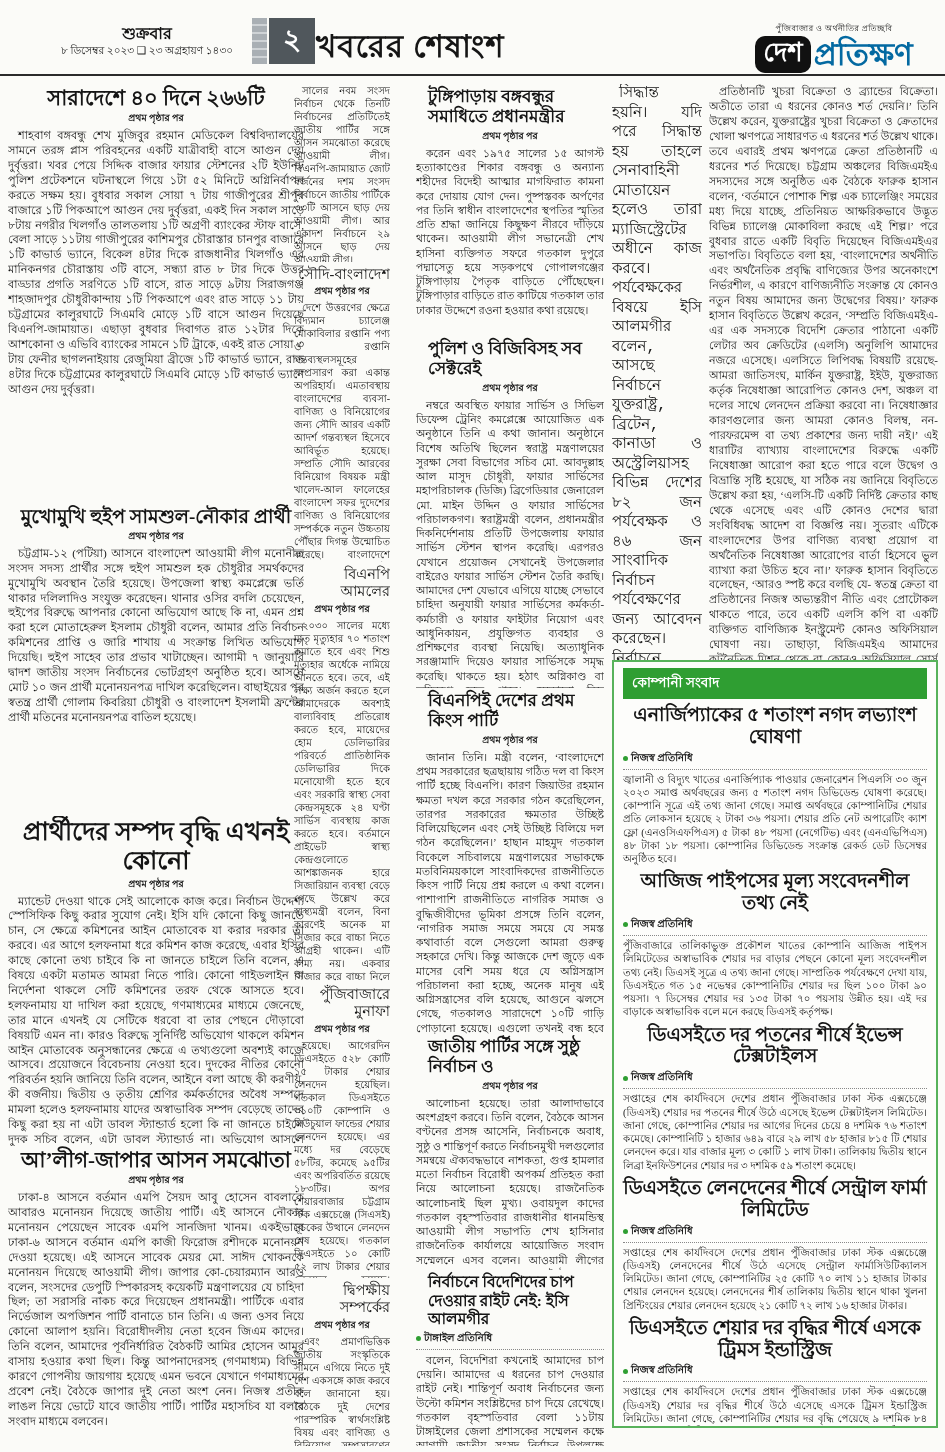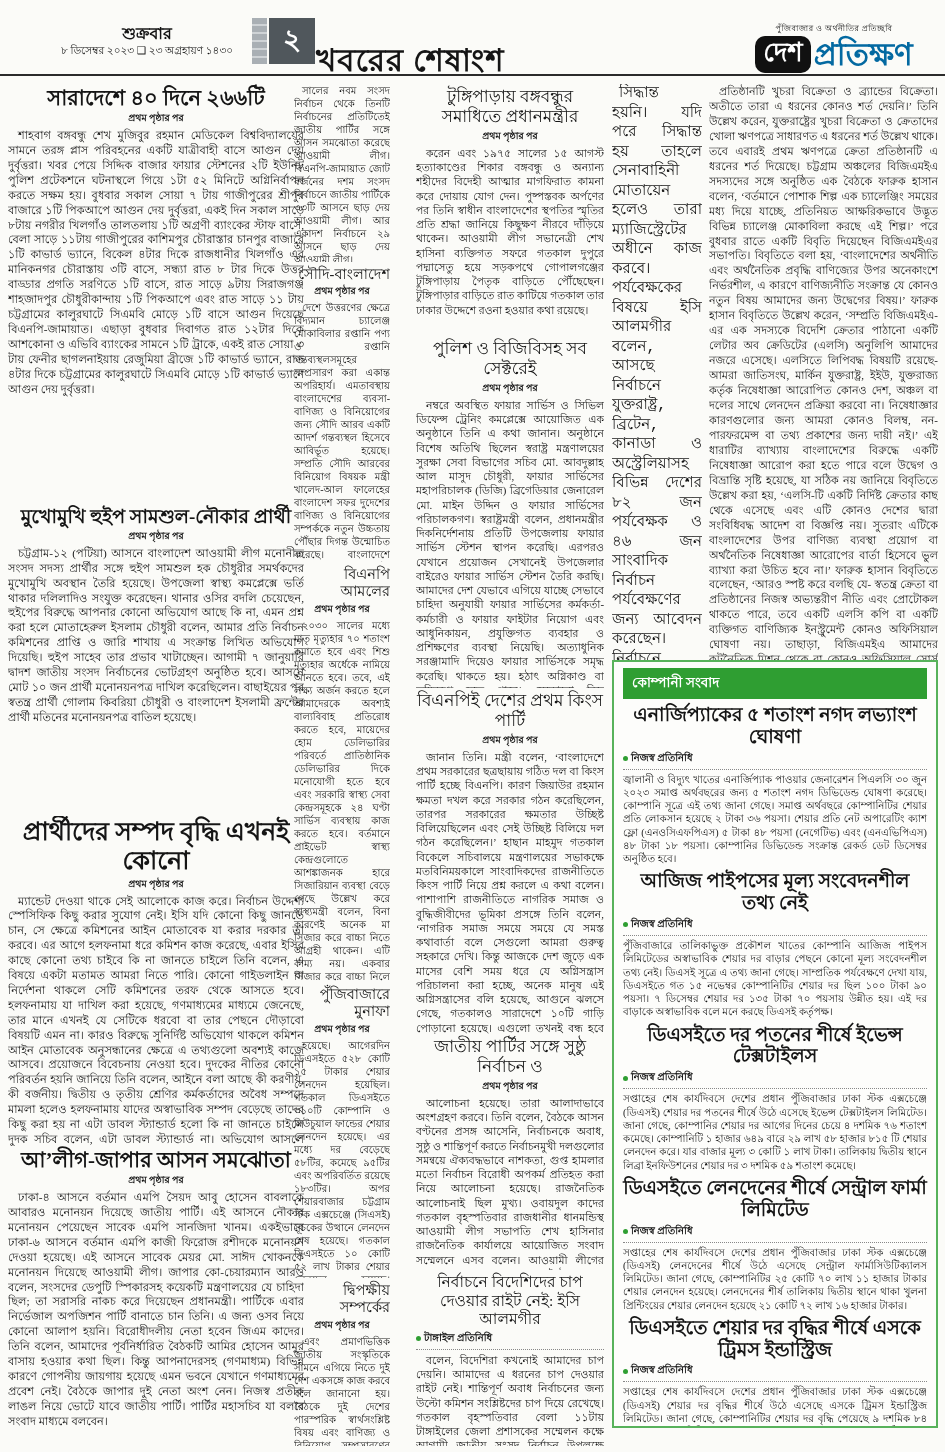--- a/index.html
+++ b/index.html
@@ -8,38 +8,38 @@
   
   #hdr{position:absolute;top:0;left:0;width:945px;height:78px;}
   #dateblock{position:absolute;left:52px;top:24px;width:190px;text-align:center;line-height:1.25;}
   .weekday{font-weight:bold;font-size:16px;}
   .dateline{font-size:10.5px;}
   #emblem{position:absolute;left:252px;top:18px;display:flex;align-items:stretch;height:46px;}
   #emblem .orn{width:15px;background:#a9afb4;margin-right:2px;
       background-image:repeating-linear-gradient(180deg,#a9afb4 0 6px,#cfd3d6 6px 8px);}
   #emblem .numbox{width:46px;background:#50575c;color:#fff;display:flex;align-items:center;
       justify-content:center;font-size:28px;font-weight:bold;}
-  #sectitle{position:absolute;left:316px;top:36px;font-size:31px;font-weight:bold;letter-spacing:1px;}
+  #sectitle{position:absolute;left:316px;top:22px;font-size:31px;font-weight:bold;letter-spacing:1px;}
   #masthead{position:absolute;right:6px;top:22px;width:210px;text-align:center;}
   #masthead .tagline{font-size:8px;letter-spacing:.5px;margin-bottom:1px;}
   #masthead .mh-row{display:flex;align-items:center;justify-content:center;gap:3px;}
   #masthead .mh1{background:#111;color:#fff;font-weight:bold;font-size:26px;line-height:1;
       padding:4px 8px 7px 8px;border-radius:10px;}
   #masthead .mh2{color:#0369a1;font-weight:bold;font-size:31px;line-height:1;}
   #hrule{position:absolute;top:74px;left:0;width:945px;border-top:2px solid #2b2b2b;}
   
   .col{position:absolute;top:84px;overflow:hidden;}
   #colA{left:8px;width:296px;height:1362px;}
   #colB{left:294px;width:96px;height:1362px;}
   #colC{left:416px;width:188px;height:1362px;}
   #rightzone{position:absolute;left:612px;top:84px;width:326px;height:1362px;overflow:hidden;}
   article{overflow:hidden;}
   .h-a{font-size:21px;font-weight:bold;text-align:center;margin:2px 0 1px 0;line-height:1.15;}
   .h-b{font-size:14.5px;font-weight:normal;text-align:right;margin:4px 0 1px 0;line-height:1.2;}
-  .h-c{font-size:17px;font-weight:normal;text-align:center;margin:3px 0 1px 0;line-height:1.2;}
+  .h-c{font-size:17px;font-weight:bold;margin:3px 0 1px 12px;line-height:1.2;}
   .kicker{font-size:9.5px;font-weight:bold;text-align:center;margin-bottom:2px;}
   .byline{font-size:10px;font-weight:bold;margin:1px 0 2px 0;}
   .body{font-size:11.3px;line-height:1.32;text-align:justify;margin:0;text-indent:10px;}
   #colB .body{font-size:10px;line-height:1.3;text-indent:8px;}
   #colC .body{font-size:10.8px;}
   .dotrule{border-top:1px dotted #888;margin:2px 0 3px 0;}
   .dot-icon{display:inline-block;width:5px;height:5px;border-radius:50%;background:#2f9e32;
       margin-right:3px;vertical-align:middle;}
   
   #rtop{display:flex;gap:7px;height:576px;overflow:hidden;}

